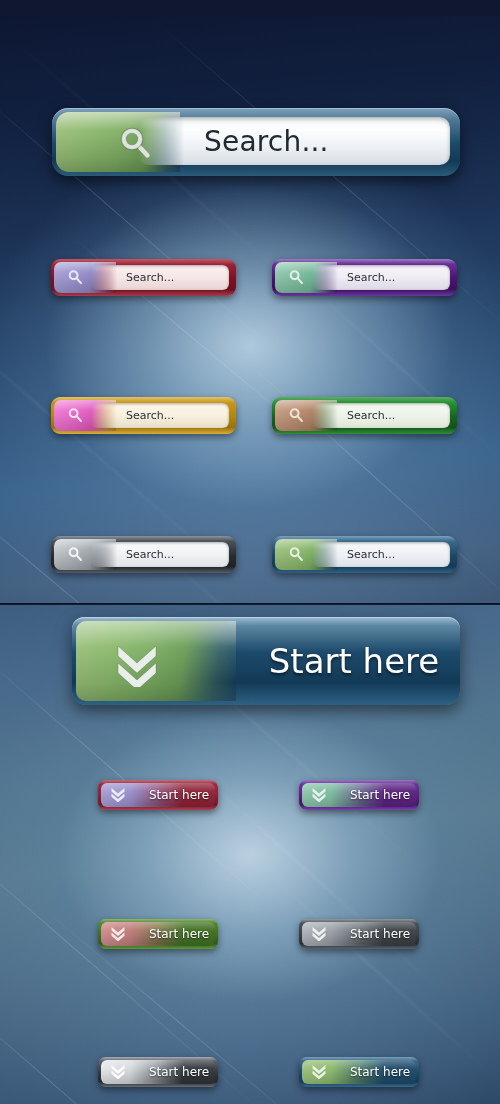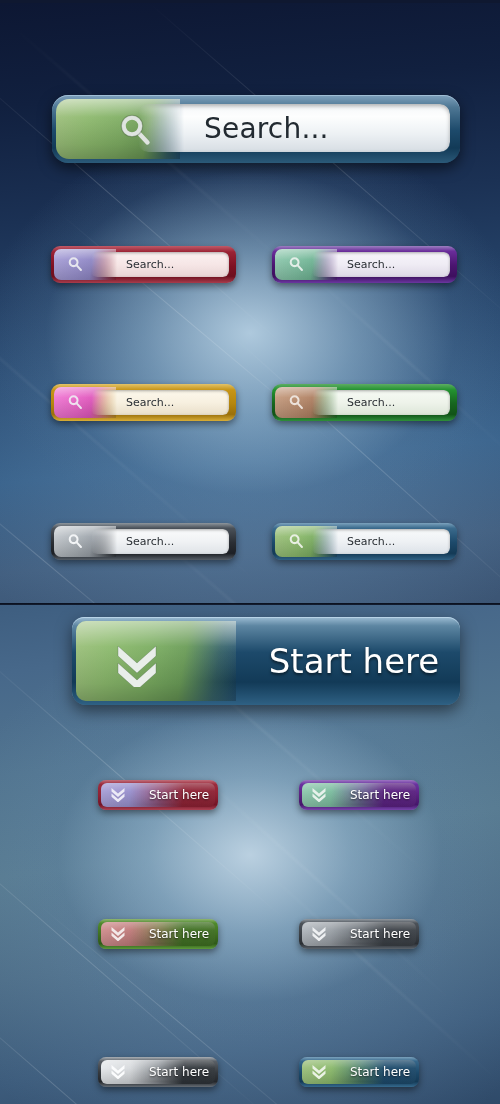--- a/index.html
+++ b/index.html
@@ -7,21 +7,21 @@
     width:500px;height:1104px;overflow:hidden;
     font-family:"Liberation Sans", sans-serif;
     background:#0f1830;
   }
   #stage{position:relative;width:500px;height:1104px;overflow:hidden;}
 
   
   .panel{position:absolute;left:0;width:500px;overflow:hidden;}
 
   #panel-search{
-    top:3px;height:605px;
+    top:16px;height:605px;
     background:
       radial-gradient(ellipse 330px 260px at 250px 330px, rgba(186,212,230,.90) 0%, rgba(150,184,208,.55) 32%, rgba(80,116,150,.12) 62%, rgba(0,0,0,0) 80%),
       radial-gradient(ellipse 420px 420px at 250px 420px, rgba(120,160,195,.45) 0%, rgba(40,70,110,0) 72%),
       linear-gradient(175deg, #0d1733 0%, #11203f 16%, #1b3154 34%, #2a4b72 56%, #38618a 74%, #425f80 88%, #3b5473 100%);
   }
   #panel-start{
     top:605px;height:499px;
     background:
       radial-gradient(ellipse 300px 230px at 250px 250px, rgba(198,218,233,.88) 0%, rgba(156,188,211,.50) 34%, rgba(86,122,156,.10) 64%, rgba(0,0,0,0) 82%),
       radial-gradient(ellipse 430px 400px at 250px 300px, rgba(128,166,199,.42) 0%, rgba(44,74,112,0) 74%),

